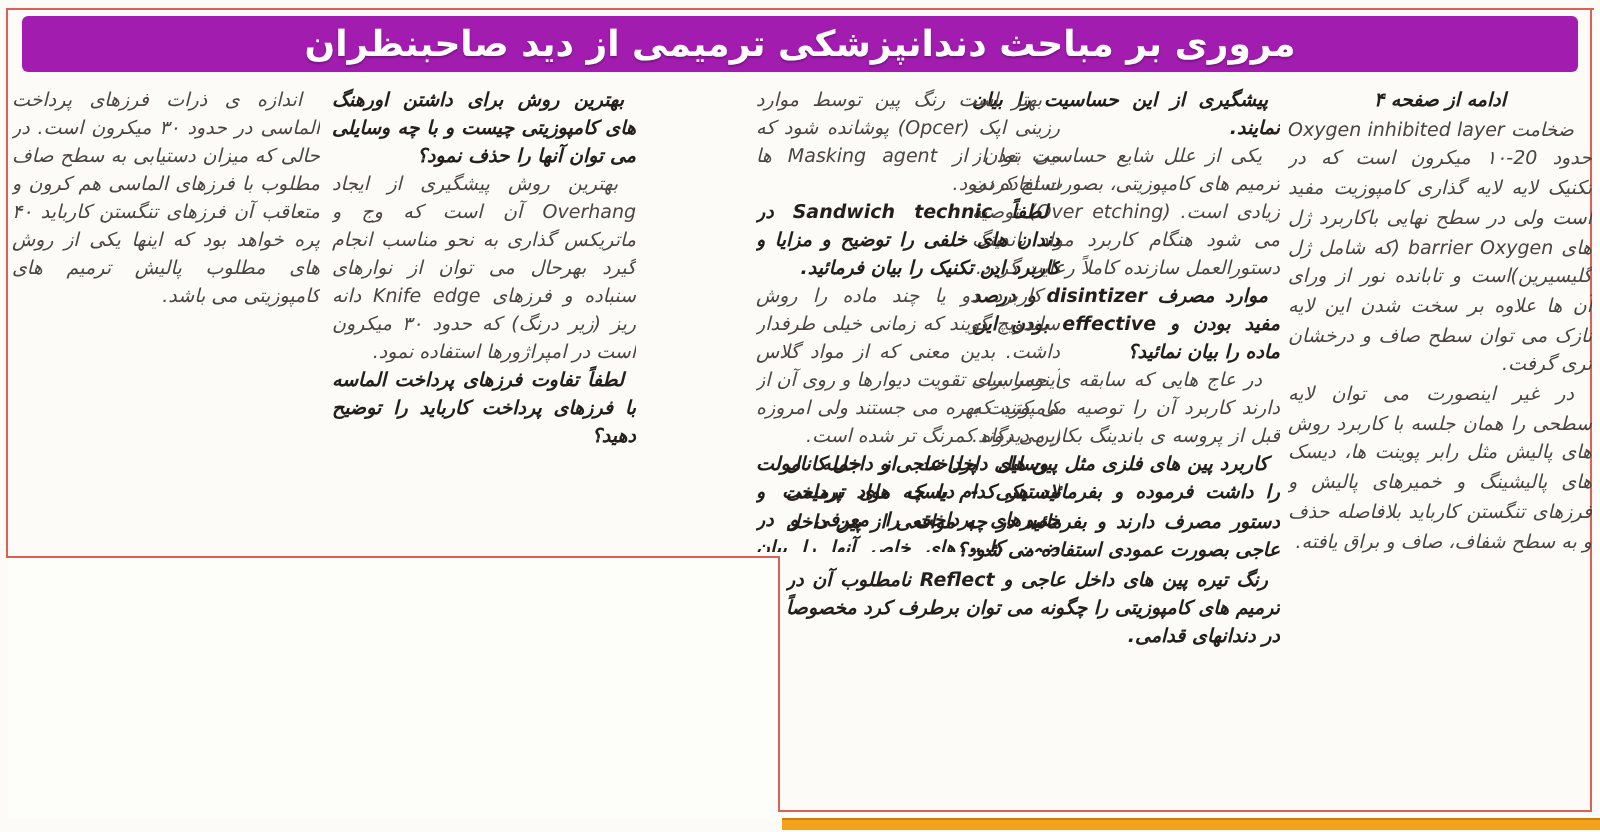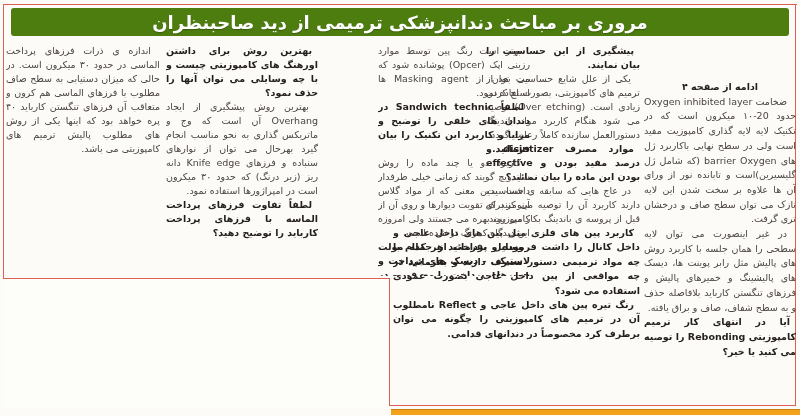--- a/index.html
+++ b/index.html
@@ -17,36 +17,37 @@
   .rb-notch{left:389px;top:278px;width:1px;height:128px;}
   .rb-botright{left:389px;top:405px;width:407px;height:1px;}
   
   .yellow-rule{
     position:absolute;left:391px;top:409px;width:409px;height:5px;
     background:#f2a31b;border-top:1px solid #c87f10;
   }
   
   .title-bar{
     position:absolute;left:11px;top:8px;width:778px;height:28px;
-    background:#4d7c0f;border-radius:3px;
+    background:#a21caf;border-radius:3px;
     display:flex;align-items:center;justify-content:center;
   }
   .title-bar span{
     color:#ffffff;font-weight:bold;font-size:18px;direction:rtl;
     text-shadow:0 1px 1px rgba(0,0,0,0.25);white-space:nowrap;
   }
   
   .col{
     position:absolute;direction:rtl;text-align:justify;
     font-size:9.5px;line-height:14px;color:#4b4440;
     overflow:hidden;
+    font-style:italic;
   }
   .col p{margin:0;text-indent:9px;}
   .col p.bold{font-weight:bold;color:#241f1c;text-indent:6px;}
-  .col p.center{text-align:center;text-indent:0;margin-top:36px;}
+  .col p.center{text-align:center;text-indent:0;}
   .col-1{left:644px;top:44px;width:152px;height:360px;line-height:14.7px;}
   .col-2{left:486px;top:44px;width:154px;height:182px;}
   .col-2w{left:393px;top:226px;width:247px;height:178px;line-height:14.4px;}
   .col-3{left:342px;top:44px;width:152px;height:232px;margin-left:36px;}
   .col-4{left:166px;top:44px;width:152px;height:232px;}
   .col-5{left:6px;top:44px;width:154px;height:232px;}
 </style>
 </head>
 <body>
 
@@ -60,21 +61,20 @@
   <div class="rb rb-botright"></div>
 
   <div class="title-bar">
     <span>مروری بر مباحث دندانپزشکی ترمیمی از دید صاحبنظران</span>
   </div>
 
   <div class="col col-1">
       <p class="bold center">ادامه از صفحه ۴</p>
       <p>ضخامت Oxygen inhibited layer حدود 20-۱۰ میکرون است که در تکنیک لایه لایه گذاری کامپوزیت مفید است ولی در سطح نهایی باکاربرد ژل های barrier Oxygen (که شامل ژل گلیسیرین)است و تابانده نور از ورای آن ها علاوه بر سخت شدن این لایه نازک می توان سطح صاف و درخشان تری گرفت.</p>
       <p>در غیر اینصورت می توان لایه سطحی را همان جلسه با کاربرد روش های پالیش مثل رابر پوینت ها، دیسک های پالیشینگ و خمیرهای پالیش و فرزهای تنگستن کارباید بلافاصله حذف و به سطح شفاف، صاف و براق یافته.</p>
-      <p class="bold">آیا در انتهای کار ترمیم کامپوزیتی Rebonding را توصیه می کنید یا خیر؟</p>
     </div>
   <div class="col col-2">
       <p class="bold">پیشگیری از این حساسیت را بیان نمایند.</p>
       <p>یکی از علل شایع حساسیت بعد از ترمیم های کامپوزیتی، بصورت اج کردن زیادی است. (Over etching) توصیه می شود هنگام کاربرد مواد باندینگ دستورالعمل سازنده کاملاً رعایت گردد.</p>
       <p class="bold">موارد مصرف disintizer و درصد مفید بودن و effective بودن این ماده را بیان نمائید؟</p>
       <p>در عاج هایی که سابقه ی حساسیت دارند کاربرد آن را توصیه می کنند که قبل از پروسه ی باندینگ بکار می روند. قابل ذکر است که بعضی از باندینگ ها که دارای گلوتار آلدئید هستند که خود این ماده خاصیت ضد حساسیتی نیز دارد.</p>
     </div>
   <div class="col col-2w">
       <p class="bold">کاربرد پین های فلزی مثل پین های داخل عاجی و داخل کانال را داشت فرموده و بفرمائید هر کدام با چه مواد ترمیمی دستور مصرف دارند و بفرمائید در چه مواقعی از پین داخل عاجی بصورت عمودی استفاده می شود؟</p>
       <p class="bold">رنگ تیره پین های داخل عاجی و Reflect نامطلوب آن در ترمیم های کامپوزیتی را چگونه می توان برطرف کرد مخصوصاً در دندانهای قدامی.</p>

